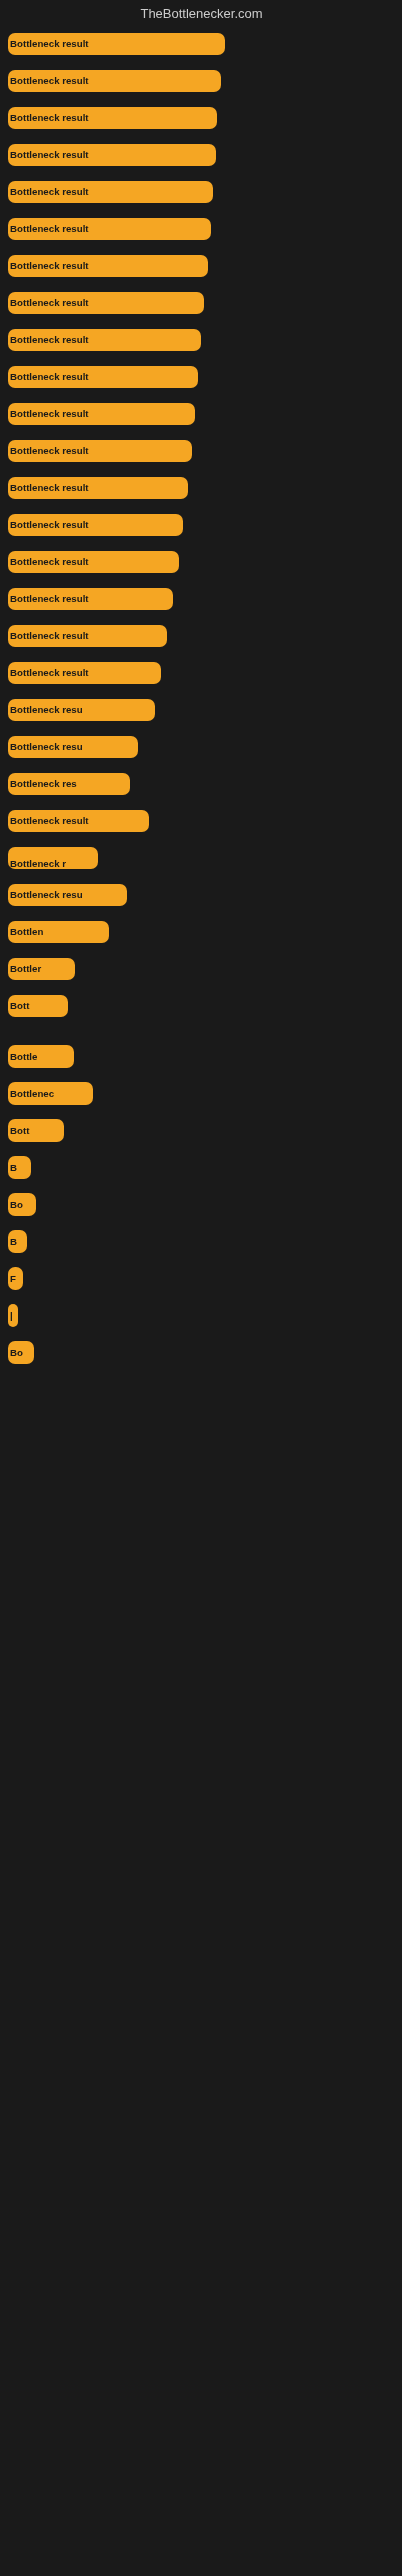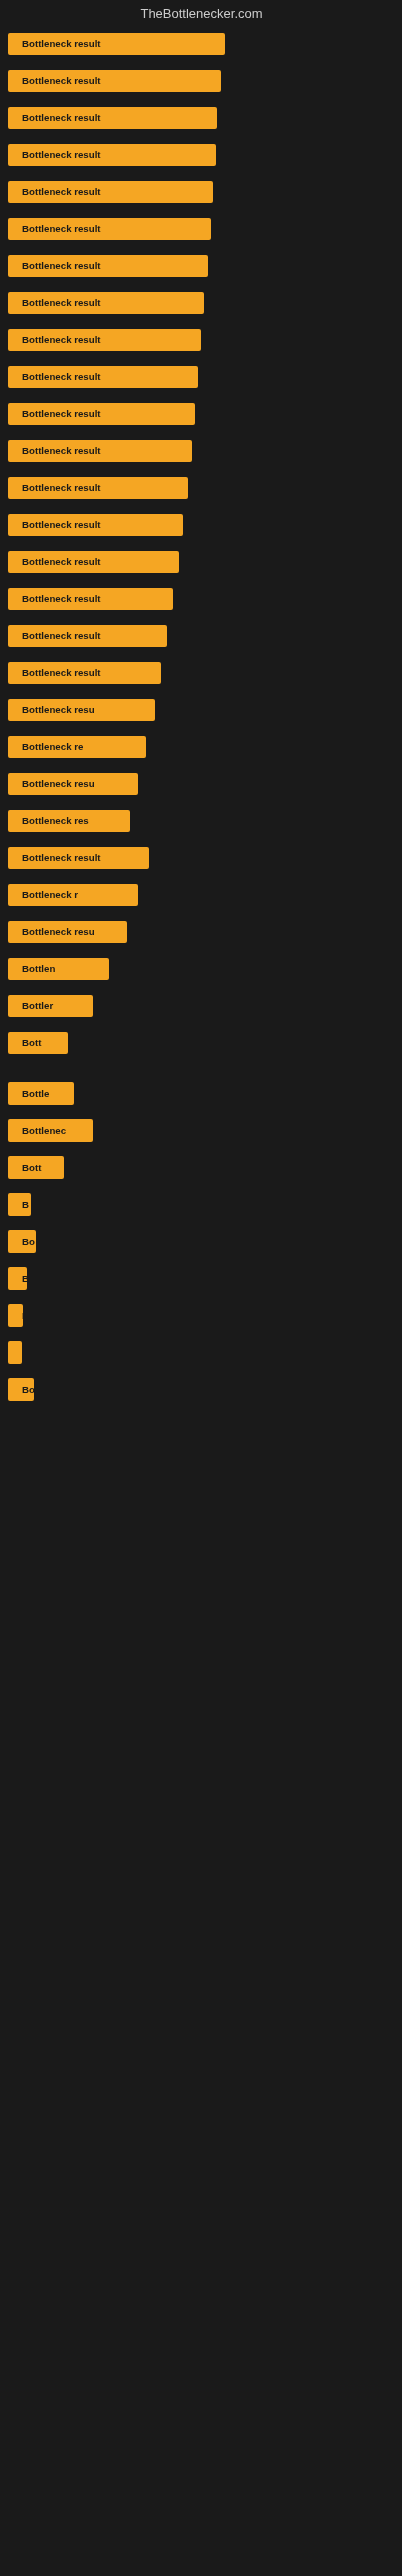--- a/index.html
+++ b/index.html
@@ -30,22 +30,22 @@
 
     .bar-row {
       margin-bottom: 14.5px;
     }
 
     .bottleneck-bar {
       background-color: #f5a623;
       height: 22.5px;
       display: flex;
       align-items: center;
-      padding-left: 14px;
-      border-radius: 2px;
+      padding-left: 2px;
+      border-radius: 7px;
       overflow: hidden;
       white-space: nowrap;
     }
 
     .bottleneck-bar span {
       color: #1a1a1a;
       font-size: 9.7px;
       font-weight: bold;
     }
   </style>
@@ -146,56 +146,51 @@
       <div class="bottleneck-bar" style="width: 153px;">
         <span>Bottleneck result</span>
       </div>
     </div>
     <div class="bar-row">
       <div class="bottleneck-bar" style="width: 147px;">
         <span>Bottleneck resu</span>
       </div>
     </div>
     <div class="bar-row">
-      <div class="bottleneck-bar" style="width: 138px;">
-        <span>Bottleneck re</span>
-      </div>
-    </div>
-    <div class="bar-row">
       <div class="bottleneck-bar" style="width: 130px;">
         <span>Bottleneck resu</span>
       </div>
     </div>
     <div class="bar-row">
       <div class="bottleneck-bar" style="width: 122px;">
         <span>Bottleneck res</span>
       </div>
     </div>
     <div class="bar-row">
       <div class="bottleneck-bar" style="width: 141px;">
         <span>Bottleneck result</span>
       </div>
     </div>
     <div class="bar-row">
-      <div class="bottleneck-bar" style="width: 130px;">
+      <div class="bottleneck-bar" style="width: 90px; align-items: flex-end;">
         <span>Bottleneck r</span>
       </div>
     </div>
     <div class="bar-row">
       <div class="bottleneck-bar" style="width: 119px;">
         <span>Bottleneck resu</span>
       </div>
     </div>
     <div class="bar-row">
       <div class="bottleneck-bar" style="width: 101px;">
         <span>Bottlen</span>
       </div>
     </div>
     <div class="bar-row">
-      <div class="bottleneck-bar" style="width: 85px;">
+      <div class="bottleneck-bar" style="width: 67px;">
         <span>Bottler</span>
       </div>
     </div>
     <div class="bar-row">
       <div class="bottleneck-bar" style="width: 60px;">
         <span>Bott</span>
       </div>
     </div>
     <div class="bar-row">
       <div class="bottleneck-bar" style="width: 66px; margin-top: 28px;">

